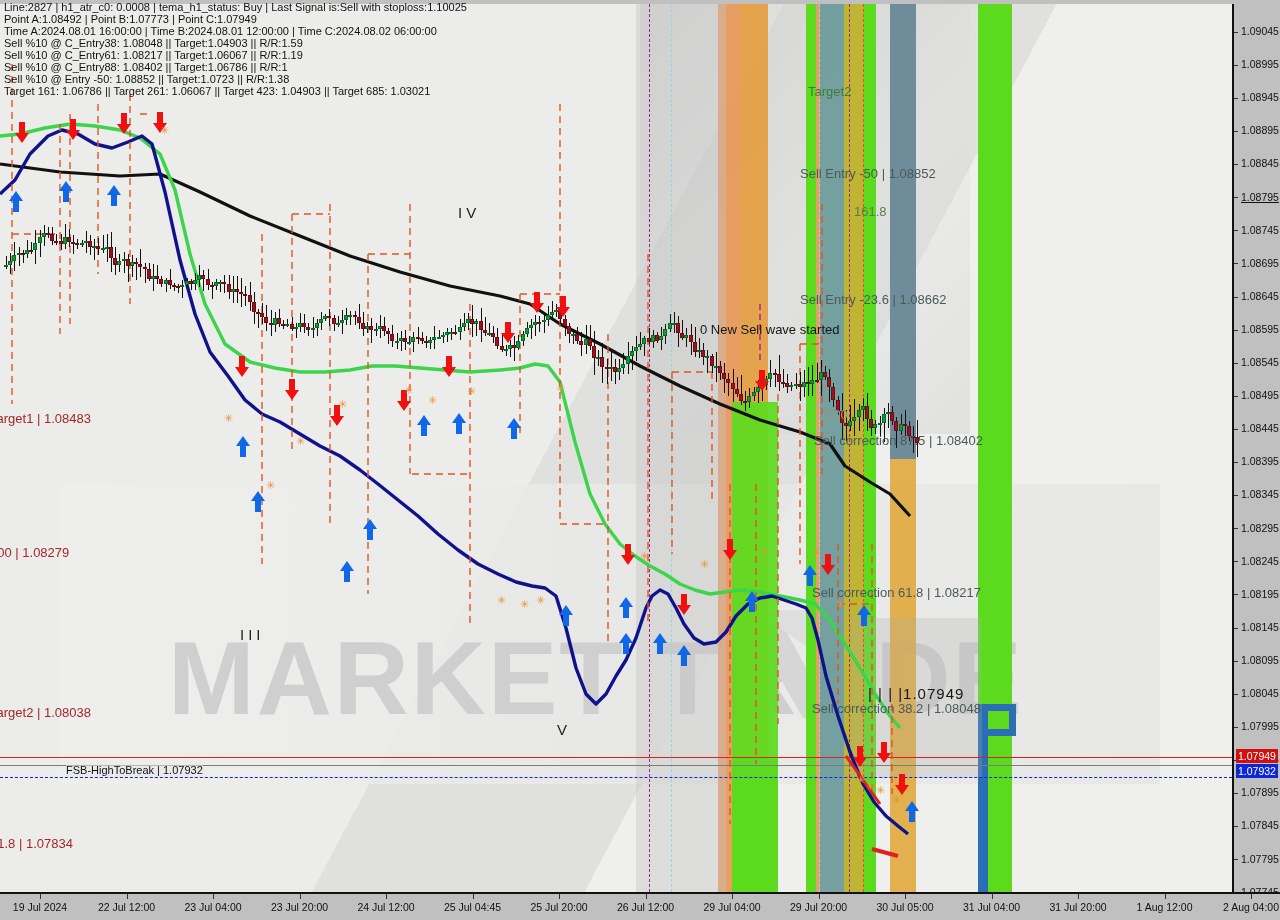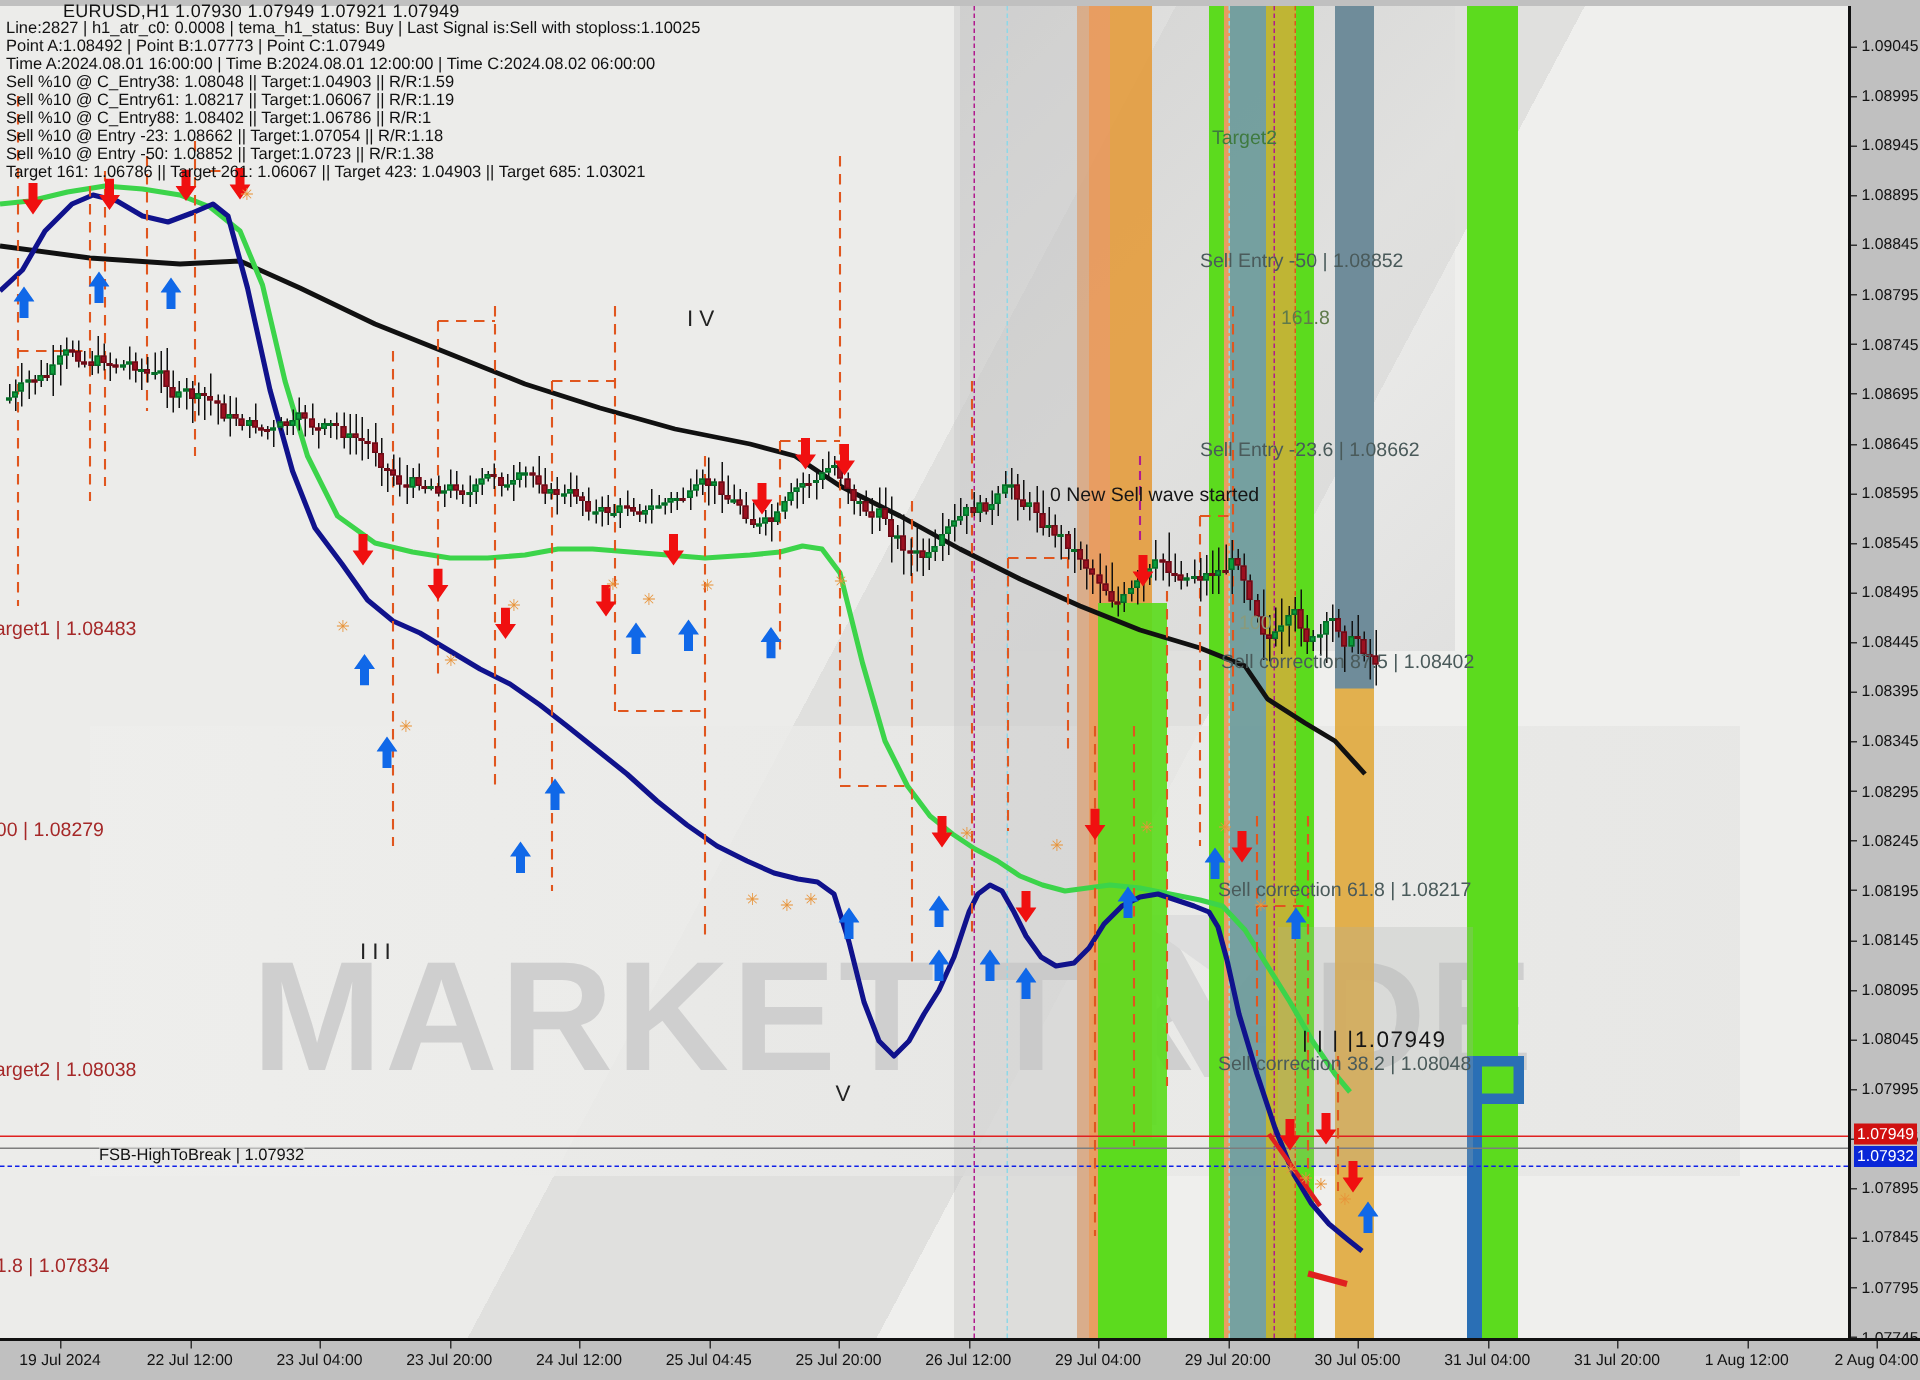--- a/index.html
+++ b/index.html
@@ -757,39 +757,37 @@
       <div class="lbl big" style="left:812px;top:581px;color:#4a5a5a;">Sell correction 61.8 | 1.08217</div>
       <div class="lbl" style="left:868px;top:681px;font-size:15px;color:#151515;letter-spacing:1px;">
         <span>| | | |</span><span>1.07949</span>
       </div>
       <div class="lbl big" style="left:812px;top:697px;color:#4a5a5a;">Sell correction 38.2 | 1.08048</div>
 
     </div>
   </div>
 
   <div id="hdr">
-    <div class="ln first">EURUSD,H1  1.07930 1.07949 1.07921 1.07949</div>
     <div class="ln">Line:2827 | h1_atr_c0: 0.0008 | tema_h1_status: Buy | Last Signal is:Sell with stoploss:1.10025</div>
     <div class="ln">Point A:1.08492 | Point B:1.07773 | Point C:1.07949</div>
     <div class="ln">Time A:2024.08.01 16:00:00 | Time B:2024.08.01 12:00:00 | Time C:2024.08.02 06:00:00</div>
     <div class="ln">Sell %10 @ C_Entry38: 1.08048 || Target:1.04903 || R/R:1.59</div>
     <div class="ln">Sell %10 @ C_Entry61: 1.08217 || Target:1.06067 || R/R:1.19</div>
     <div class="ln">Sell %10 @ C_Entry88: 1.08402 || Target:1.06786 || R/R:1</div>
-    <div class="ln">Sell %10 @ Entry -23: 1.08662 || Target:1.07054 || R/R:1.18</div>
     <div class="ln">Sell %10 @ Entry -50: 1.08852 || Target:1.0723 || R/R:1.38</div>
     <div class="ln">Target 161: 1.06786 || Target 261: 1.06067 || Target 423: 1.04903 || Target 685: 1.03021</div>
   </div>
 
   <div id="yaxis">
       <div class="ytick" style="top: 21px;"><span class="dash"></span>1.09045</div>
       <div class="ytick" style="top: 54.1px;"><span class="dash"></span>1.08995</div>
       <div class="ytick" style="top: 87.2px;"><span class="dash"></span>1.08945</div>
       <div class="ytick" style="top: 120.3px;"><span class="dash"></span>1.08895</div>
       <div class="ytick" style="top: 153.4px;"><span class="dash"></span>1.08845</div>
-      <div class="ytick" style="top: 186.5px;"><span class="dash"></span>1.08795</div>
+      <div class="ytick" style="top: 186.5px; text-decoration: underline;"><span class="dash"></span>1.08795</div>
       <div class="ytick" style="top: 219.6px;"><span class="dash"></span>1.08745</div>
       <div class="ytick" style="top: 252.7px;"><span class="dash"></span>1.08695</div>
       <div class="ytick" style="top: 285.8px;"><span class="dash"></span>1.08645</div>
       <div class="ytick" style="top: 318.9px;"><span class="dash"></span>1.08595</div>
       <div class="ytick" style="top: 352px;"><span class="dash"></span>1.08545</div>
       <div class="ytick" style="top: 385.1px;"><span class="dash"></span>1.08495</div>
       <div class="ytick" style="top: 418.2px;"><span class="dash"></span>1.08445</div>
       <div class="ytick" style="top: 451.3px;"><span class="dash"></span>1.08395</div>
       <div class="ytick" style="top: 484.4px;"><span class="dash"></span>1.08345</div>
       <div class="ytick" style="top: 517.5px;"><span class="dash"></span>1.08295</div>

